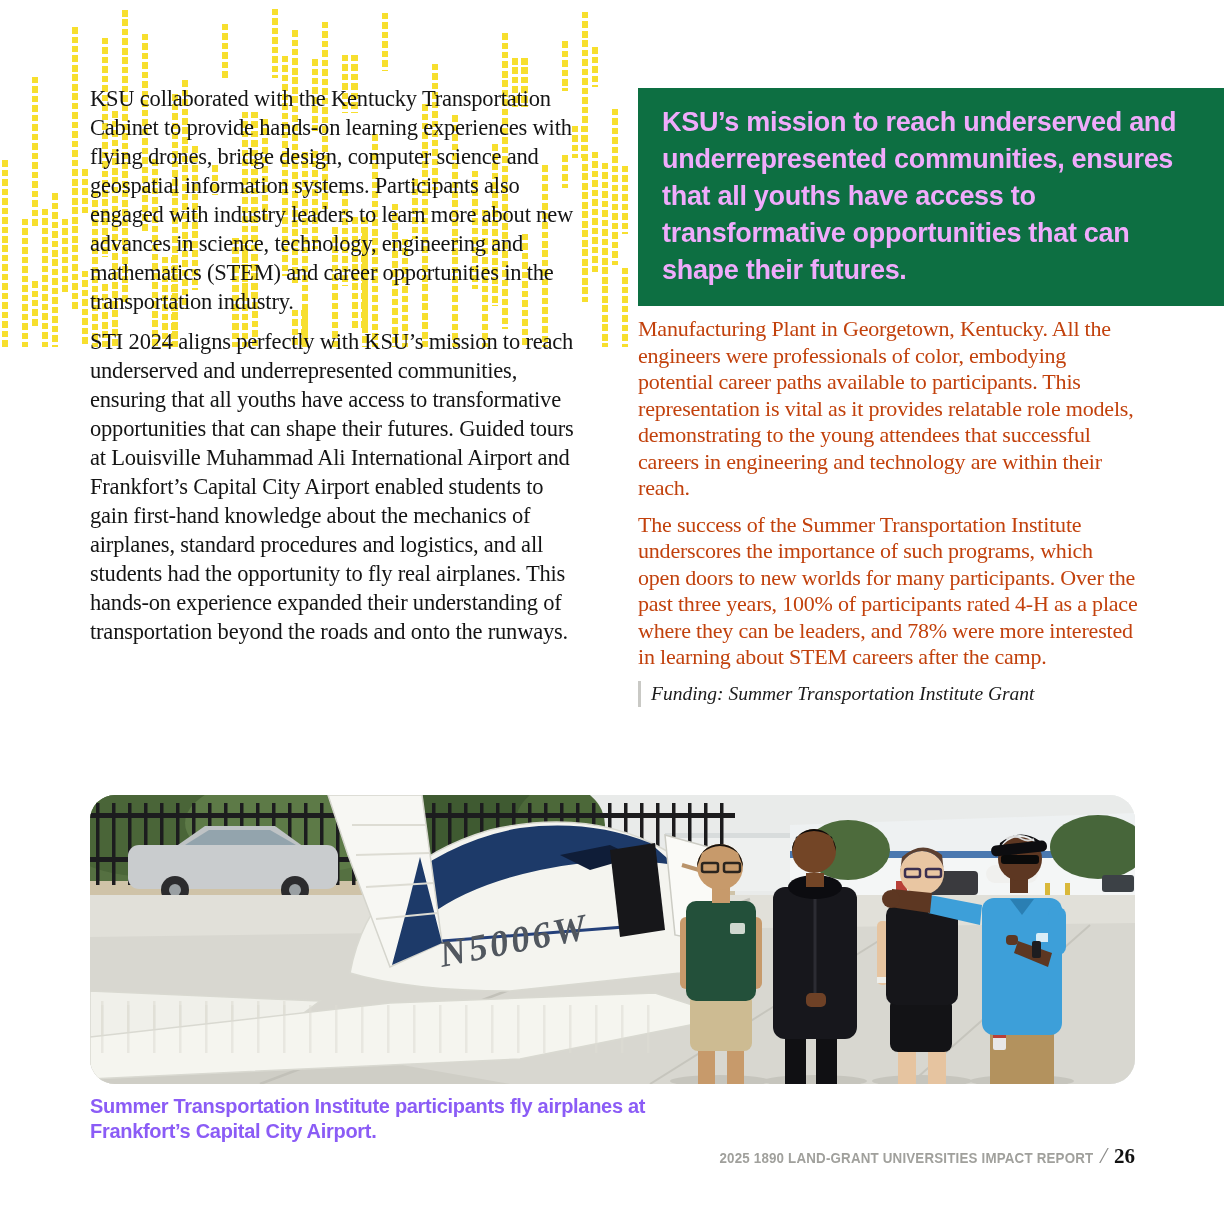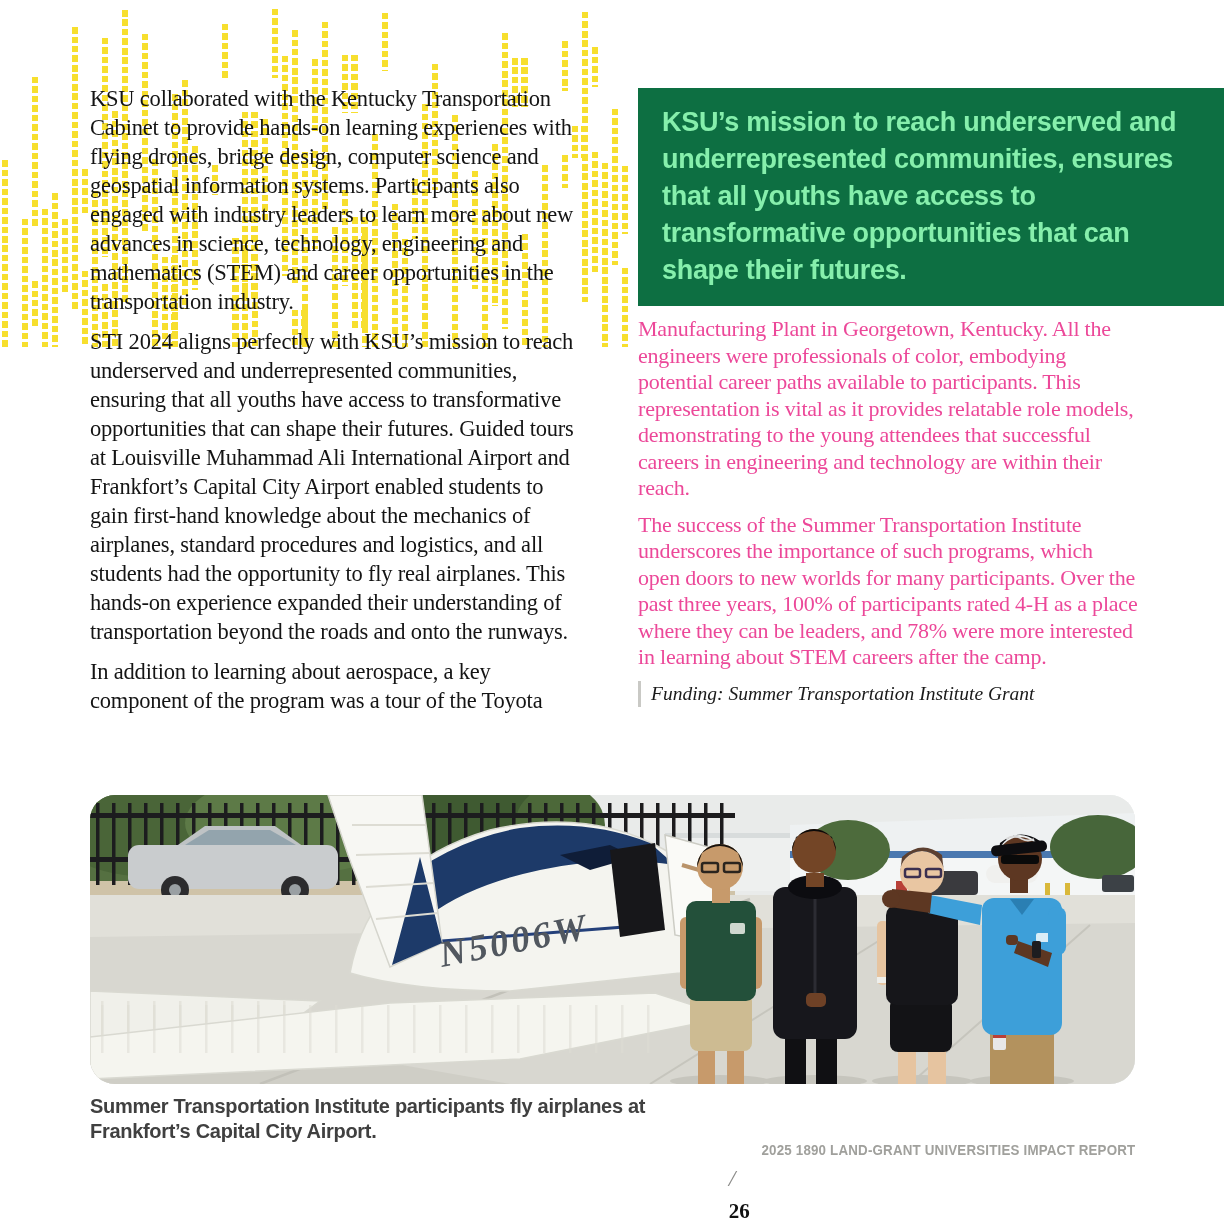--- a/index.html
+++ b/index.html
@@ -15,42 +15,42 @@
                      repeating-linear-gradient(180deg,#F7DF2E 0 6.5px,rgba(0,0,0,0) 6.5px 9.5px);}
 
   .textlayer{position:relative;z-index:1;}
 
   .left-col{position:absolute;left:90px;top:84px;width:494px;}
   .left-col p{margin:0 0 11px 0;font-size:22.5px;line-height:29px;color:#141414;letter-spacing:-0.2px;}
 
   .callout{position:absolute;left:638px;top:88px;width:586px;height:218px;box-sizing:border-box;
     padding:16px 24px;}
   .callout p{margin:0;font-family:"Liberation Sans",sans-serif;font-weight:bold;
-    font-size:27px;line-height:37px;color:#86efac;letter-spacing:-0.3px;}
+    font-size:27px;line-height:37px;color:#f0abfc;letter-spacing:-0.3px;}
 
   .right-col{position:absolute;left:638px;top:316px;width:500px;}
-  .right-col p.body{margin:0 0 10px 0;font-size:22px;line-height:26.5px;color:#ec4899;letter-spacing:-0.2px;}
+  .right-col p.body{margin:0 0 10px 0;font-size:22px;line-height:26.5px;color:#c2410c;letter-spacing:-0.2px;}
 
   .funding{margin-top:8px;border-left:3px solid #c9c9c5;padding:2px 0 2px 10px;
     font-style:italic;font-size:19.5px;color:#1a1a1a;}
 
   .badge{display:inline-block;margin-top:14px;background:#e8e8e4;border-radius:13px;
     padding:6px 13px;font-family:"Liberation Sans",sans-serif;font-weight:bold;
     font-size:13.5px;letter-spacing:-0.2px;color:#64a78c;}
 
   .photo{position:absolute;left:90px;top:795px;width:1045px;height:289px;border-radius:25px;
     overflow:hidden;background:#e9ebea;}
   .photo svg{display:block;width:100%;height:100%;}
 
   .caption{position:absolute;left:90px;top:1094px;width:580px;margin:0;
     font-family:"Liberation Sans",sans-serif;font-weight:bold;font-size:20px;line-height:25px;
-    color:#404040;letter-spacing:-0.3px;}
+    color:#8b5cf6;letter-spacing:-0.3px;}
   .caption span{display:block;}
 
-  .footer{position:absolute;right:89px;top:1142px;display:flex;align-items:baseline;gap:7px;flex-direction:column;}
+  .footer{position:absolute;right:89px;top:1142px;display:flex;align-items:baseline;gap:7px;}
   .footer .rtitle{font-family:"Liberation Sans",sans-serif;font-weight:bold;font-size:14.5px;
     letter-spacing:0.2px;color:#a0a09c;transform:scaleX(0.92);transform-origin:right;}
   .footer .slash{font-family:"Liberation Serif",serif;font-style:italic;font-size:24px;color:#8b8b89;}
   .footer .pagenum{font-family:"Liberation Serif",serif;font-weight:bold;font-size:21px;color:#111111;}
 </style>
 </head>
 <body>
 
 <div class="page">
 
@@ -120,21 +120,20 @@
       <div class="ybar" style="left: 612px; top: 109px; height: 156px;"></div>
       <div class="ybar" style="left: 622px; top: 166px; height: 68px;"></div>
       <div class="ybar" style="left: 622px; top: 268px; height: 79px;"></div>
     </div>
 
   <div class="textlayer">
 
     <div class="left-col">
       <p>KSU collaborated with the Kentucky Transportation Cabinet to provide hands-on learning experiences with flying drones, bridge design, computer science and geospatial information systems. Participants also engaged with industry leaders to learn more about new advances in science, technology, engineering and mathematics (STEM) and career opportunities in the transportation industry.</p>
       <p>STI 2024 aligns perfectly with KSU’s mission to reach underserved and underrepresented communities, ensuring that all youths have access to transformative opportunities that can shape their futures. Guided tours at Louisville Muhammad Ali International Airport and Frankfort’s Capital City Airport enabled students to gain first-hand knowledge about the mechanics of airplanes, standard procedures and logistics, and all students had the opportunity to fly real airplanes. This hands-on experience expanded their understanding of transportation beyond the roads and onto the runways.</p>
-      <p>In addition to learning about aerospace, a key component of the program was a tour of the Toyota</p>
     </div>
 
     <div class="callout" id="callout-box" style="background: rgb(13, 111, 66);">
       <p>KSU’s mission to reach underserved and underrepresented communities, ensures that all youths have access to transformative opportunities that can shape their futures.</p>
     </div>
 
     <div class="right-col">
       <p class="body">Manufacturing Plant in Georgetown, Kentucky. All the engineers were professionals of color, embodying potential career paths available to participants. This representation is vital as it provides relatable role models, demonstrating to the young attendees that successful careers in engineering and technology are within their reach.</p>
       <p class="body">The success of the Summer Transportation Institute underscores the importance of such programs, which open doors to new worlds for many participants. Over the past three years, 100% of participants rated 4-H as a place where they can be leaders, and 78% were more interested in learning about STEM careers after the camp.</p>
       <div class="funding">Funding: Summer Transportation Institute Grant</div>

